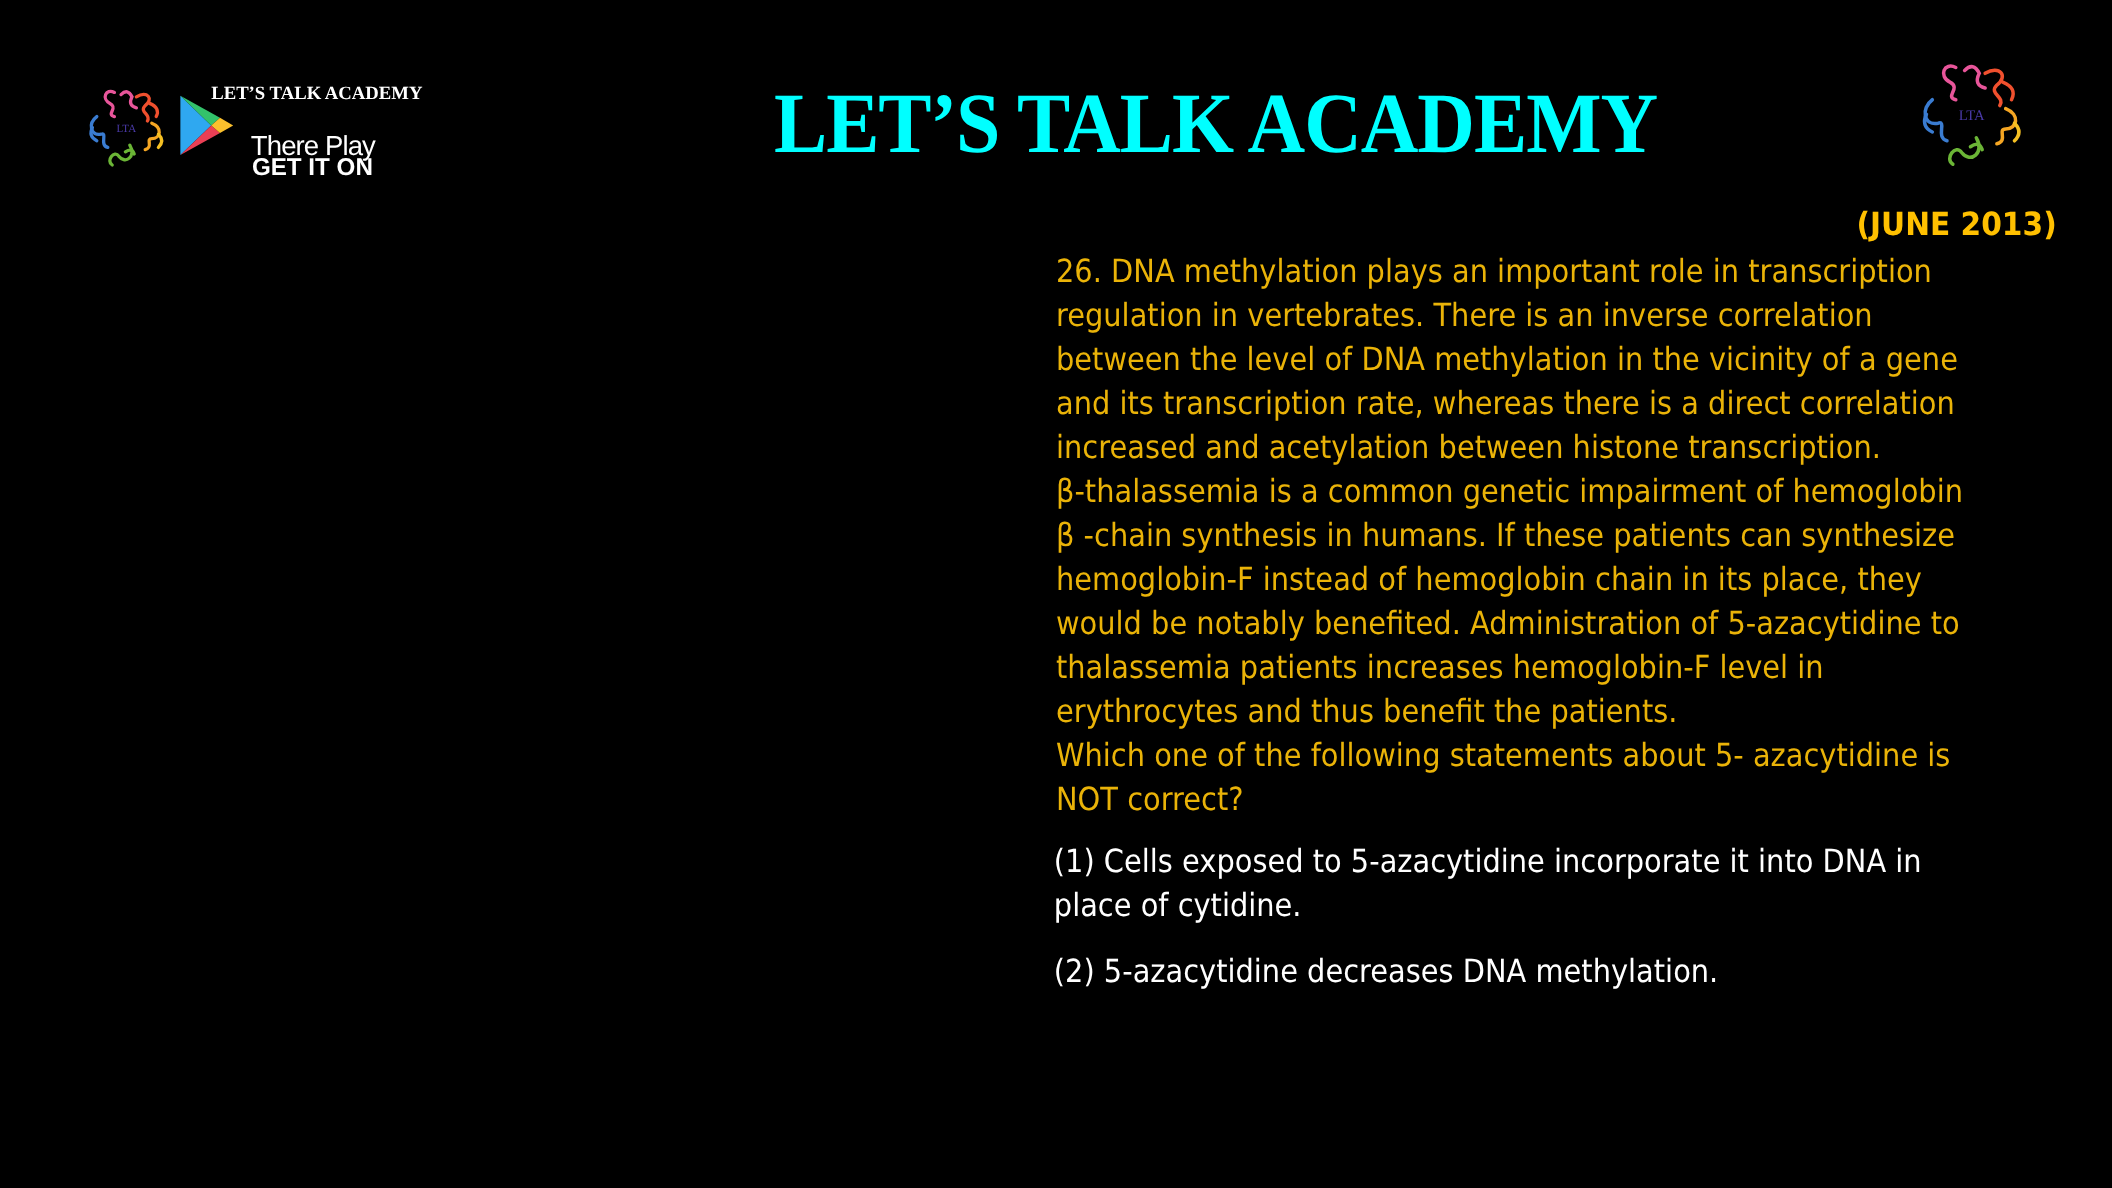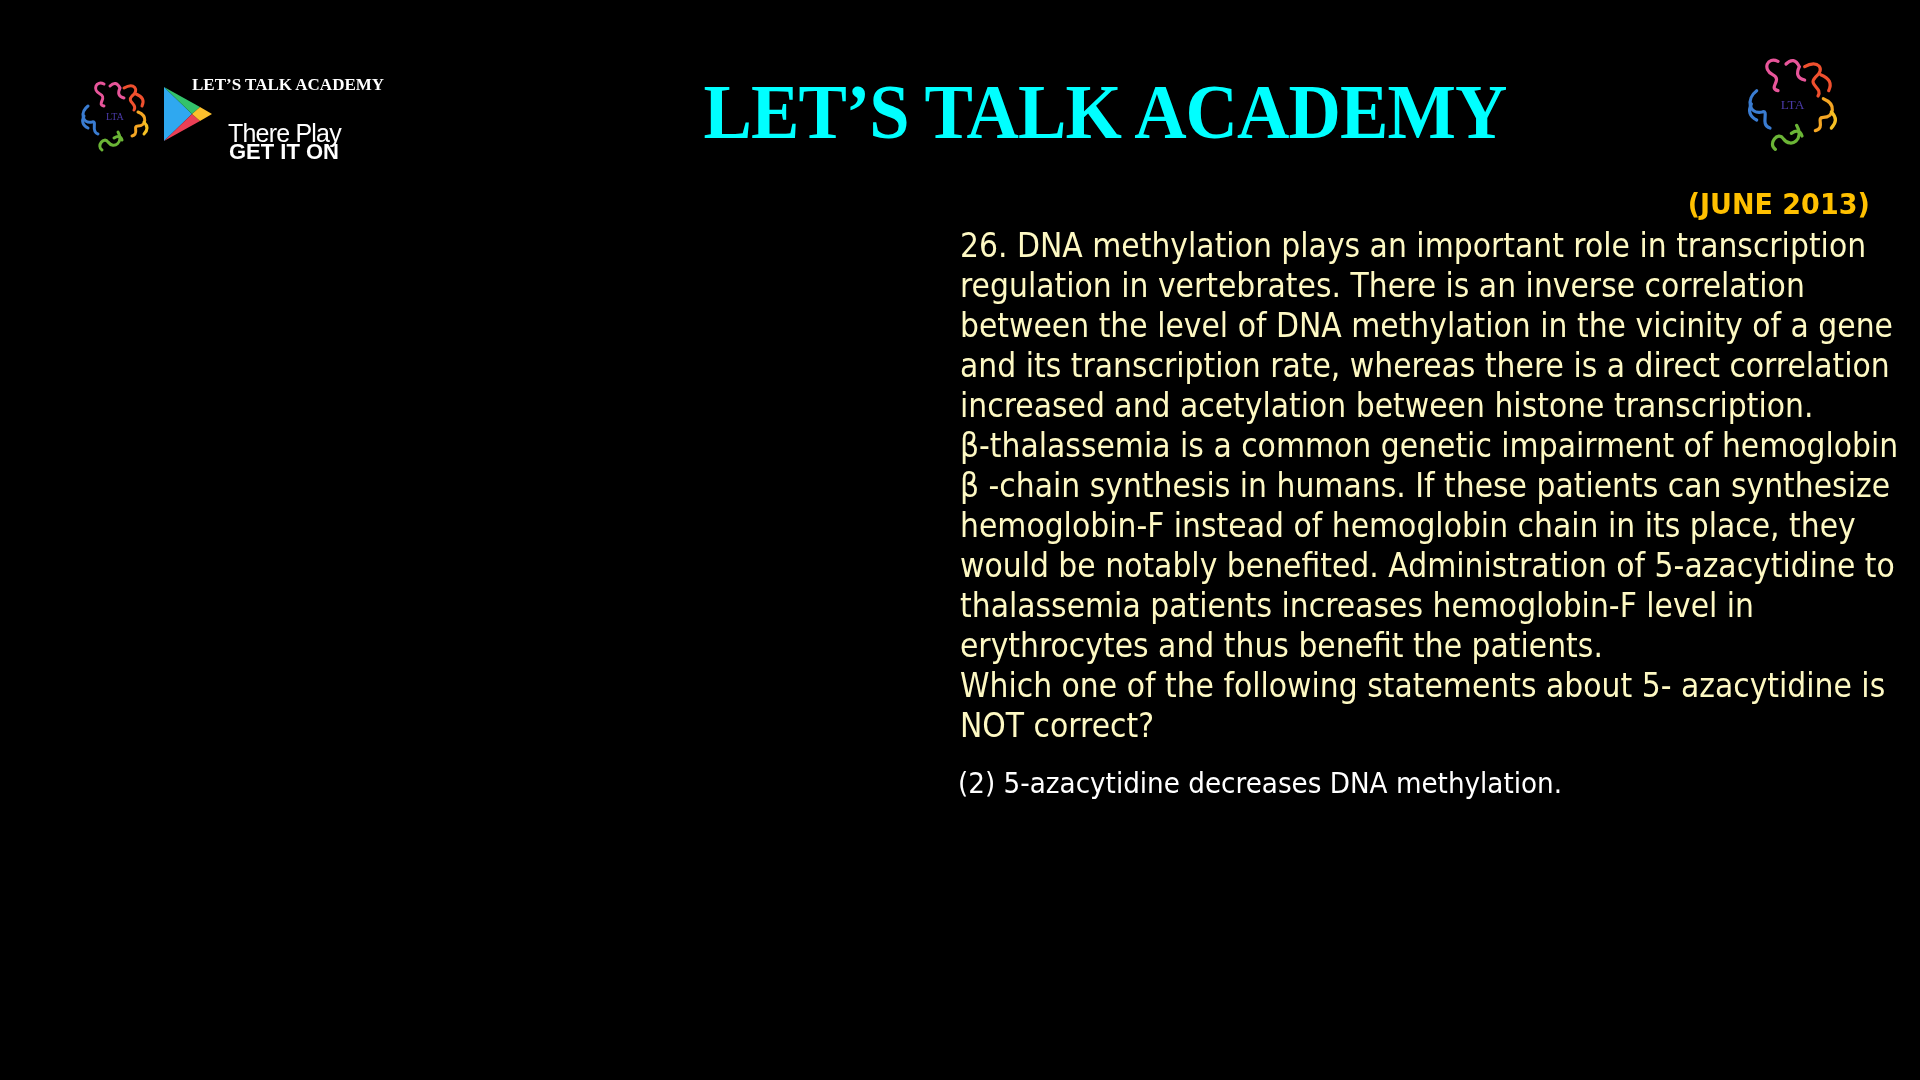--- a/index.html
+++ b/index.html
@@ -3,21 +3,21 @@
 <meta charset="utf-8">
 <style>
   html, body { margin:0; padding:0; }
   body { width:1920px; height:1080px; background:#000; position:relative; overflow:hidden; font-family:"DejaVu Sans", sans-serif; }
   .abs { position:absolute; }
   .title { left:0; width:2210px; top:62px; text-align:center; color:#00ffff; font-family:"Liberation Serif", serif; font-weight:bold; font-size:78px; line-height:100px; letter-spacing:-1px; transform:scaleX(0.93); transform-origin:1105px 0; white-space:nowrap; }
   .brand-small { left:192px; top:75px; color:#fff; font-family:"Liberation Serif", serif; font-weight:bold; font-size:17px; line-height:20px; white-space:nowrap; }
   .getit { left:229px; top:98px; color:#fff; font-family:"Liberation Sans", sans-serif; font-weight:bold; font-size:22px; line-height:20px; white-space:nowrap;margin-top:44px; }
   .gplay { left:228px; top:118px; color:#fff; font-family:"Liberation Sans", sans-serif; font-size:25px; line-height:30px; letter-spacing:-0.8px; white-space:nowrap; }
   .year { right:50px; top:186px; color:#ffc000; font-family:"DejaVu Sans", sans-serif; font-weight:bold; font-size:29px; line-height:36px; white-space:nowrap; transform:scaleX(0.93); transform-origin:right top; }
-  .question { left:960px; top:226px; width:940px; color:#fef9c3; font-size:33px; line-height:40px; }
+  .question { left:960px; top:226px; width:940px; color:#eab308; font-size:29px; line-height:40px; }
   .qline { white-space:nowrap; display:block; transform:scaleX(0.905); transform-origin:left top; height:40px; }
   .options { left:958px; top:763px; width:940px; color:#fff; font-size:29px; line-height:40px; }
   .opt { margin-bottom:20px; }
   .opt .qline { height:40px; }
   svg { display:block; }
 </style>
 </head>
 <body>
 
 <div class="abs" style="left:74px;top:76px;">
@@ -84,15 +84,19 @@
   <span class="qline">hemoglobin-F instead of hemoglobin chain in its place, they</span>
   <span class="qline">would be notably benefited. Administration of 5-azacytidine to</span>
   <span class="qline">thalassemia patients increases hemoglobin-F level in</span>
   <span class="qline">erythrocytes and thus benefit the patients.</span>
   <span class="qline">Which one of the following statements about 5- azacytidine is</span>
   <span class="qline">NOT correct?</span>
 </div>
 
 <div class="abs options">
   <div class="opt">
+    <span class="qline">(1) Cells exposed to 5-azacytidine incorporate it into DNA in</span>
+    <span class="qline">place of cytidine.</span>
+  </div>
+  <div class="opt">
     <span class="qline">(2) 5-azacytidine decreases DNA methylation.</span>
   </div>
 </div>
 
 </body></html>

